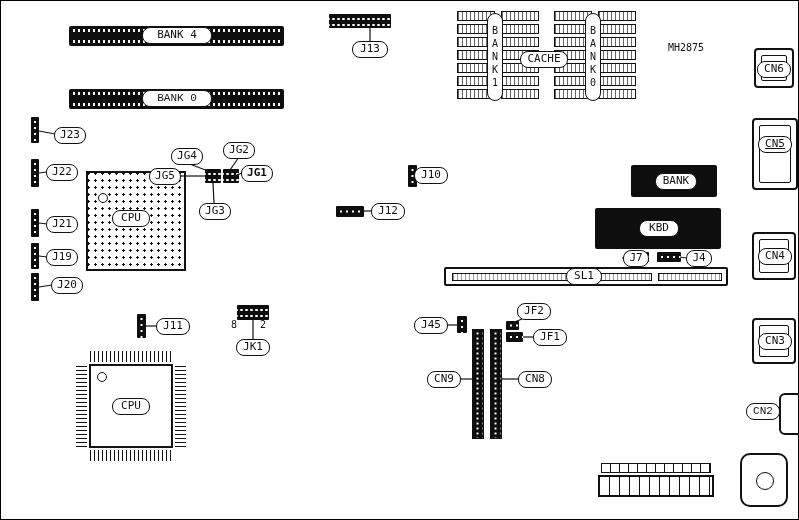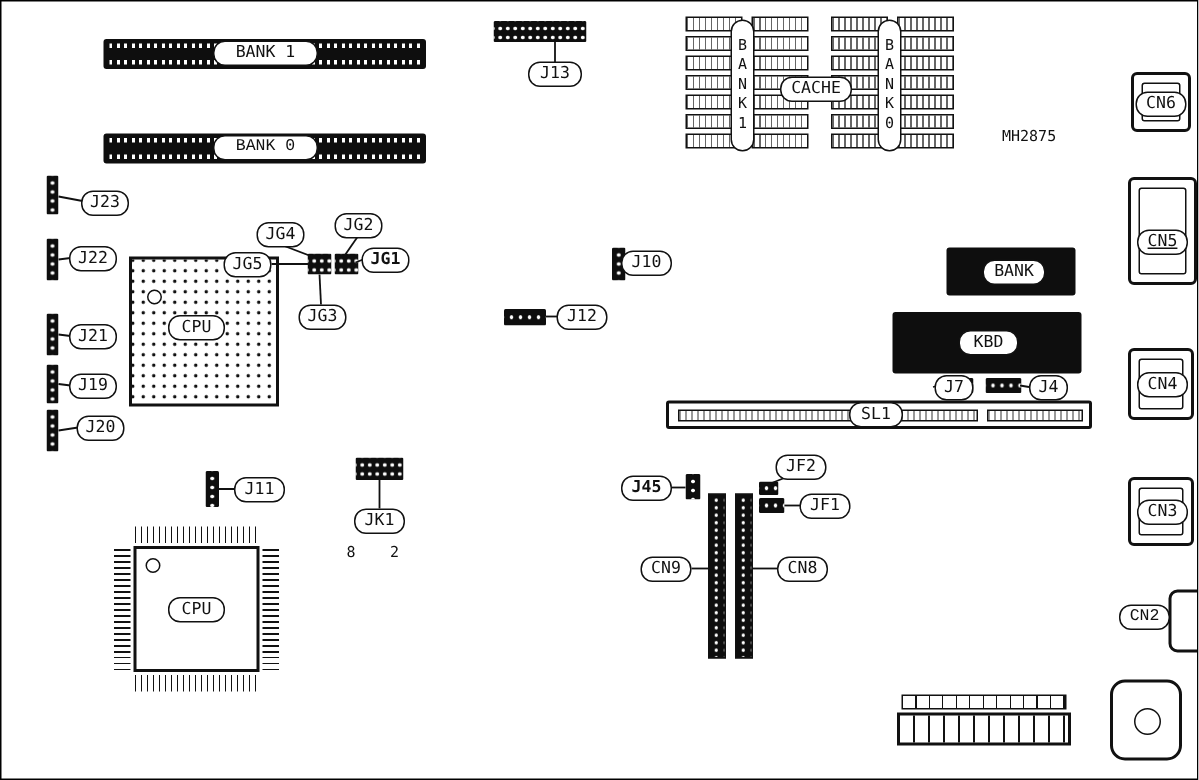--- a/index.html
+++ b/index.html
@@ -3,21 +3,21 @@
 <meta charset="utf-8">
 <style>
   html,body{margin:0;padding:0;background:#fff;}
   .board{position:relative;width:799px;height:520px;box-sizing:border-box;border:1px solid #000;
          background:#fff;font-family:"DejaVu Sans Mono",monospace;color:#111;overflow:hidden;}
   .lbl{position:absolute;height:17px;box-sizing:border-box;border:1.5px solid #111;border-radius:8px;
        background:#fff;font-size:11px;line-height:14px;text-align:center;white-space:nowrap;z-index:5;}
   .lbl-v{position:absolute;box-sizing:border-box;border:1.5px solid #111;border-radius:8px;background:#fff;
          font-size:10px;z-index:5;writing-mode:vertical-rl;text-orientation:upright;
          display:flex;align-items:center;justify-content:center;letter-spacing:2px;}
-  .txt{position:absolute;font-size:10px;z-index:4;margin-top:44px;}
+  .txt{position:absolute;font-size:10px;z-index:4;}
   .simm{position:absolute;height:20px;background:#0e0e0e;border-radius:2px;}
   .simm::before,.simm::after{content:"";position:absolute;left:4px;right:4px;height:3px;
          background:repeating-linear-gradient(90deg,#fff 0 2px,transparent 2px 5px);}
   .simm::before{top:3px;} .simm::after{bottom:3px;}
   .hdr{position:absolute;background-color:#0e0e0e;border-radius:1px;box-sizing:border-box;
        background-image:radial-gradient(circle,#fff 1px,rgba(0,0,0,0) 1.45px);}
   .dots-v{background-size:8px 6px;background-position:center 2px;}
   .dots-h{background-size:6px 8px;background-position:2px center;}
   .dots-grid{background-size:5px 6px;background-position:2px 2px;}
   .cache-group{position:absolute;display:grid;grid-template-columns:38px 38px;grid-auto-rows:10px;
@@ -177,28 +177,28 @@
       <line x1="145" y1="325" x2="155" y2="325"></line>
       <line x1="252" y1="319" x2="252" y2="338"></line>
       <line x1="447" y1="324" x2="456" y2="324"></line>
       <line x1="521" y1="318" x2="511" y2="322"></line>
       <line x1="533" y1="336" x2="522" y2="336"></line>
       <line x1="460" y1="378" x2="471" y2="378"></line>
       <line x1="518" y1="378" x2="501" y2="378"></line>
     </g>
   </svg>
 
-  <div class="lbl" style="left:141px;top:26px;width:70px;">BANK 1</div>
+  <div class="lbl" style="left:141px;top:26px;width:70px;">BANK 4</div>
   <div class="lbl" style="left:141px;top:89px;width:70px;font-family:Liberation Mono, monospace;">BANK 0</div>
   <div class="lbl" style="left:351px;top:40px;width:36px;">J13</div>
   <div class="lbl-v" style="left:486px;top:12px;width:16px;height:88px;">BANK1</div>
   <div class="lbl" style="left:519px;top:50px;width:48px;">CACHE</div>
   <div class="lbl-v" style="left:584px;top:12px;width:16px;height:88px;">BANK0</div>
   <div class="lbl" style="left:756px;top:60px;width:34px;">CN6</div>
-  <div class="lbl" style="left:757px;top:152px;width:34px;text-decoration:underline;">CN5</div>
+  <div class="lbl" style="left:757px;top:135px;width:34px;text-decoration:underline;">CN5</div>
   <div class="lbl" style="left:757px;top:247px;width:34px;">CN4</div>
   <div class="lbl" style="left:757px;top:332px;width:34px;">CN3</div>
   <div class="lbl" style="left:745px;top:402px;width:34px;font-family:Liberation Mono, monospace;">CN2</div>
   <div class="lbl" style="left:53px;top:126px;width:32px;">J23</div>
   <div class="lbl" style="left:45px;top:163px;width:32px;">J22</div>
   <div class="lbl" style="left:45px;top:215px;width:32px;">J21</div>
   <div class="lbl" style="left:45px;top:248px;width:32px;">J19</div>
   <div class="lbl" style="left:50px;top:276px;width:32px;">J20</div>
   <div class="lbl" style="left:170px;top:147px;width:32px;">JG4</div>
   <div class="lbl" style="left:222px;top:141px;width:32px;">JG2</div>
@@ -209,21 +209,21 @@
   <div class="lbl" style="left:413px;top:166px;width:34px;">J10</div>
   <div class="lbl" style="left:370px;top:202px;width:34px;">J12</div>
   <div class="lbl" style="left:654px;top:172px;width:42px;">BANK</div>
   <div class="lbl" style="left:638px;top:219px;width:40px;">KBD</div>
   <div class="lbl" style="left:622px;top:249px;width:26px;">J7</div>
   <div class="lbl" style="left:685px;top:249px;width:26px;">J4</div>
   <div class="lbl" style="left:565px;top:267px;width:36px;">SL1</div>
   <div class="lbl" style="left:155px;top:317px;width:34px;">J11</div>
   <div class="lbl" style="left:235px;top:338px;width:34px;">JK1</div>
   <div class="lbl" style="left:111px;top:397px;width:38px;">CPU</div>
-  <div class="lbl" style="left:413px;top:316px;width:34px;font-weight:bold;">J45</div>
+  <div class="lbl" style="left:413px;top:316px;width:34px;">J45</div>
   <div class="lbl" style="left:516px;top:302px;width:34px;">JF2</div>
   <div class="lbl" style="left:532px;top:328px;width:34px;">JF1</div>
   <div class="lbl" style="left:426px;top:370px;width:34px;">CN9</div>
   <div class="lbl" style="left:517px;top:370px;width:34px;">CN8</div>
 
   <div class="txt" style="left:667px;top:41px;">MH2875</div>
   <div class="txt" style="left:230px;top:318px;">8</div>
   <div class="txt" style="left:259px;top:318px;">2</div>
 
 </div>

